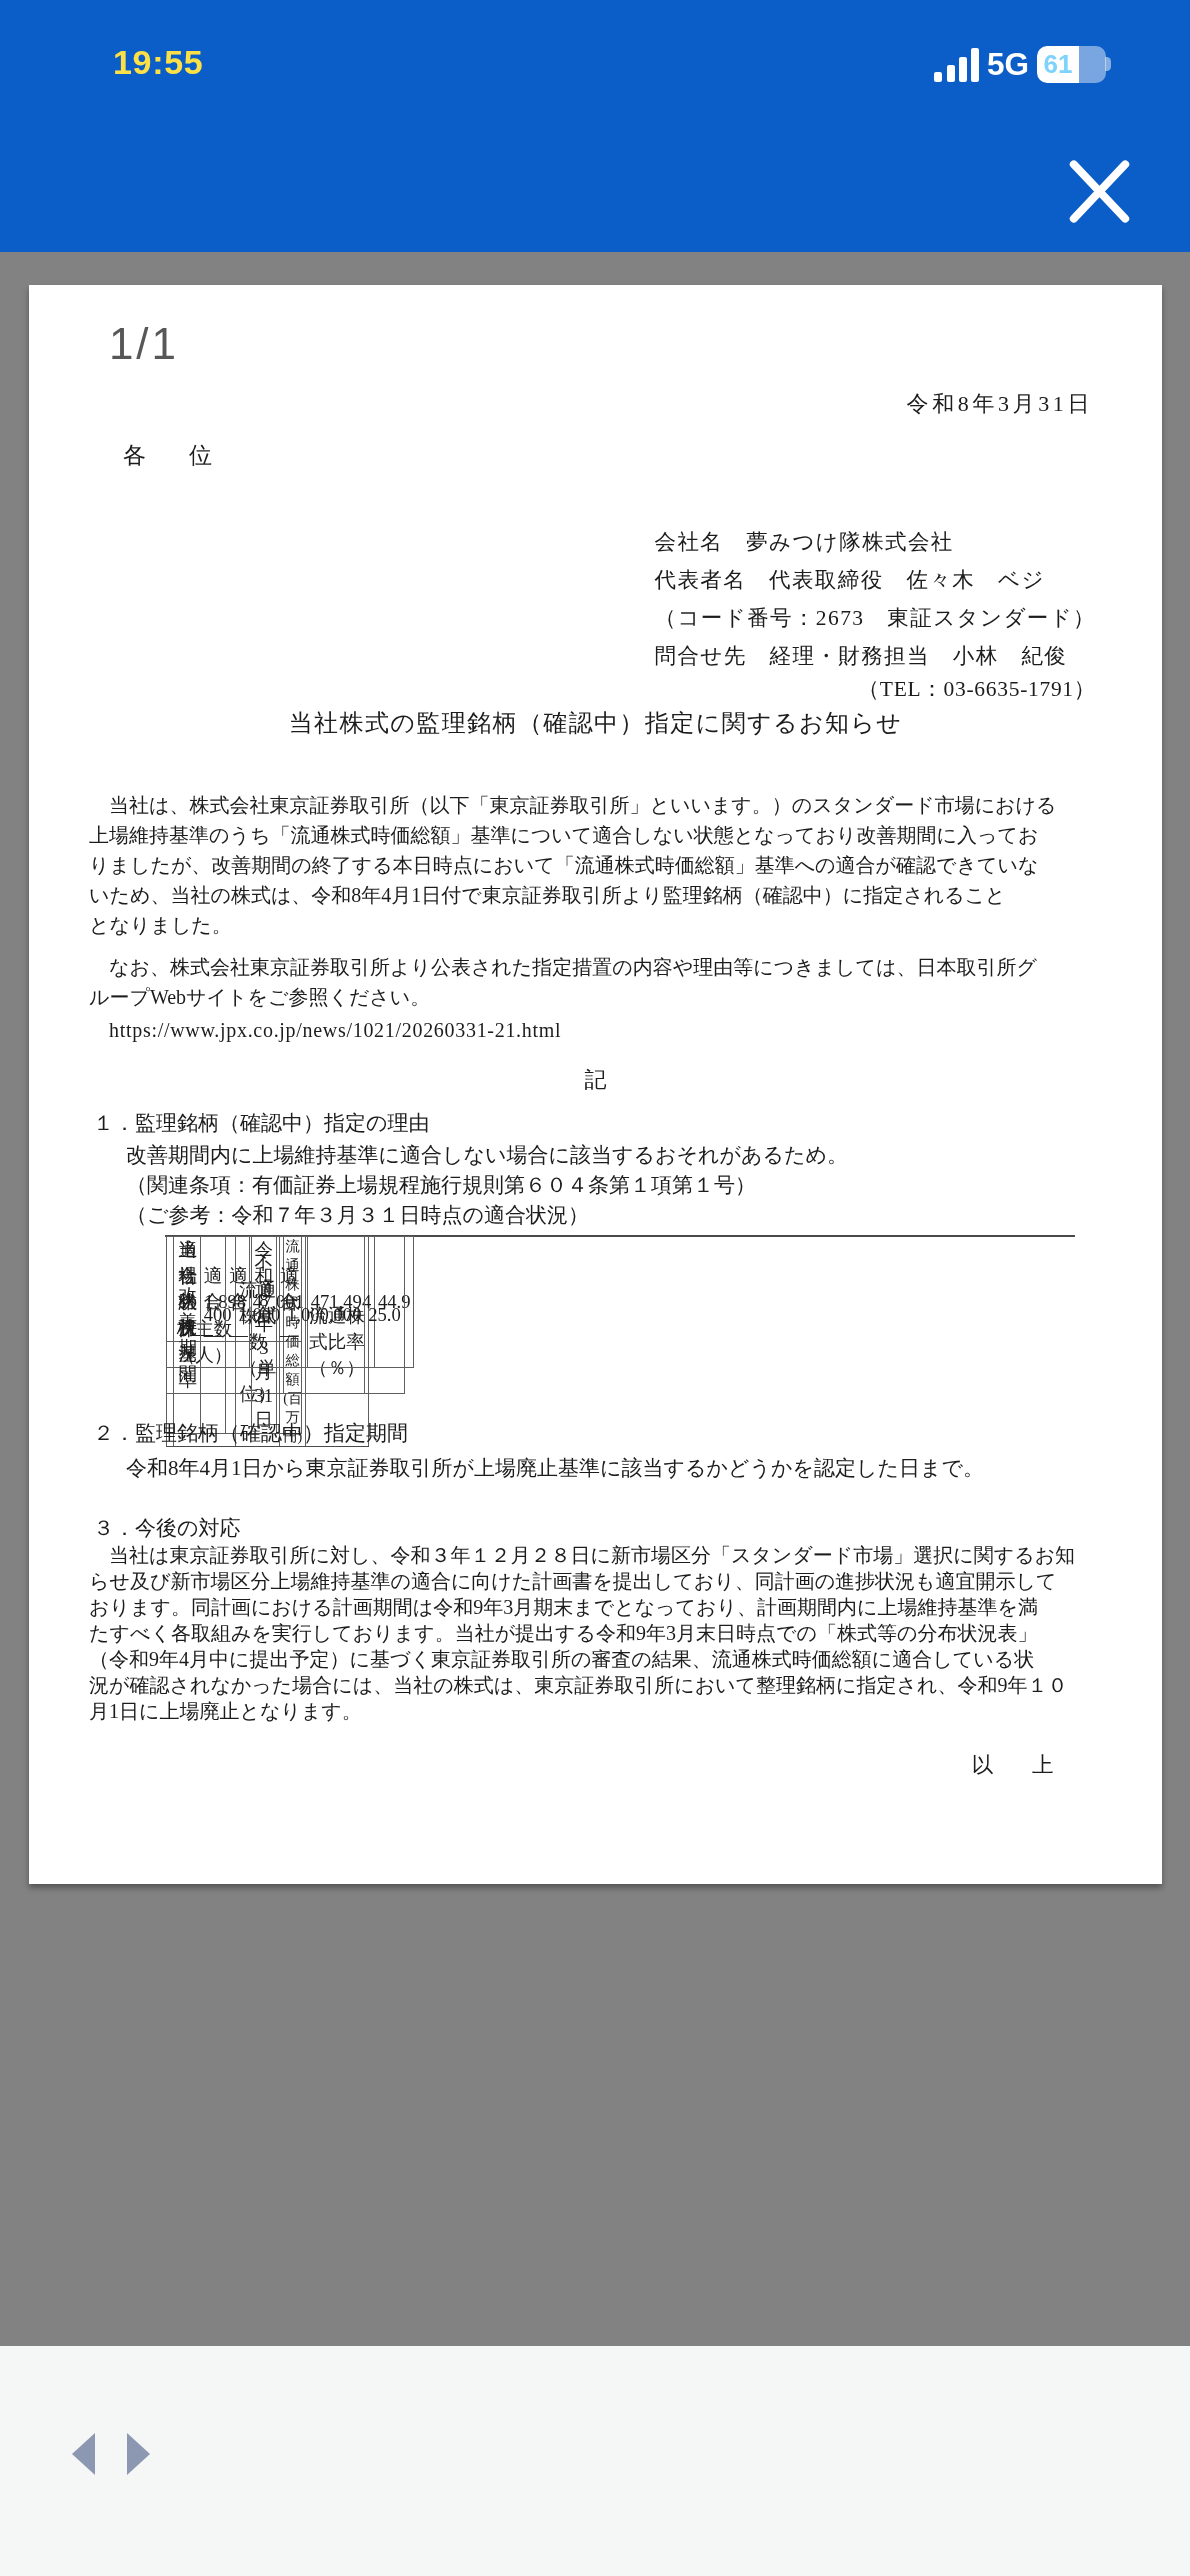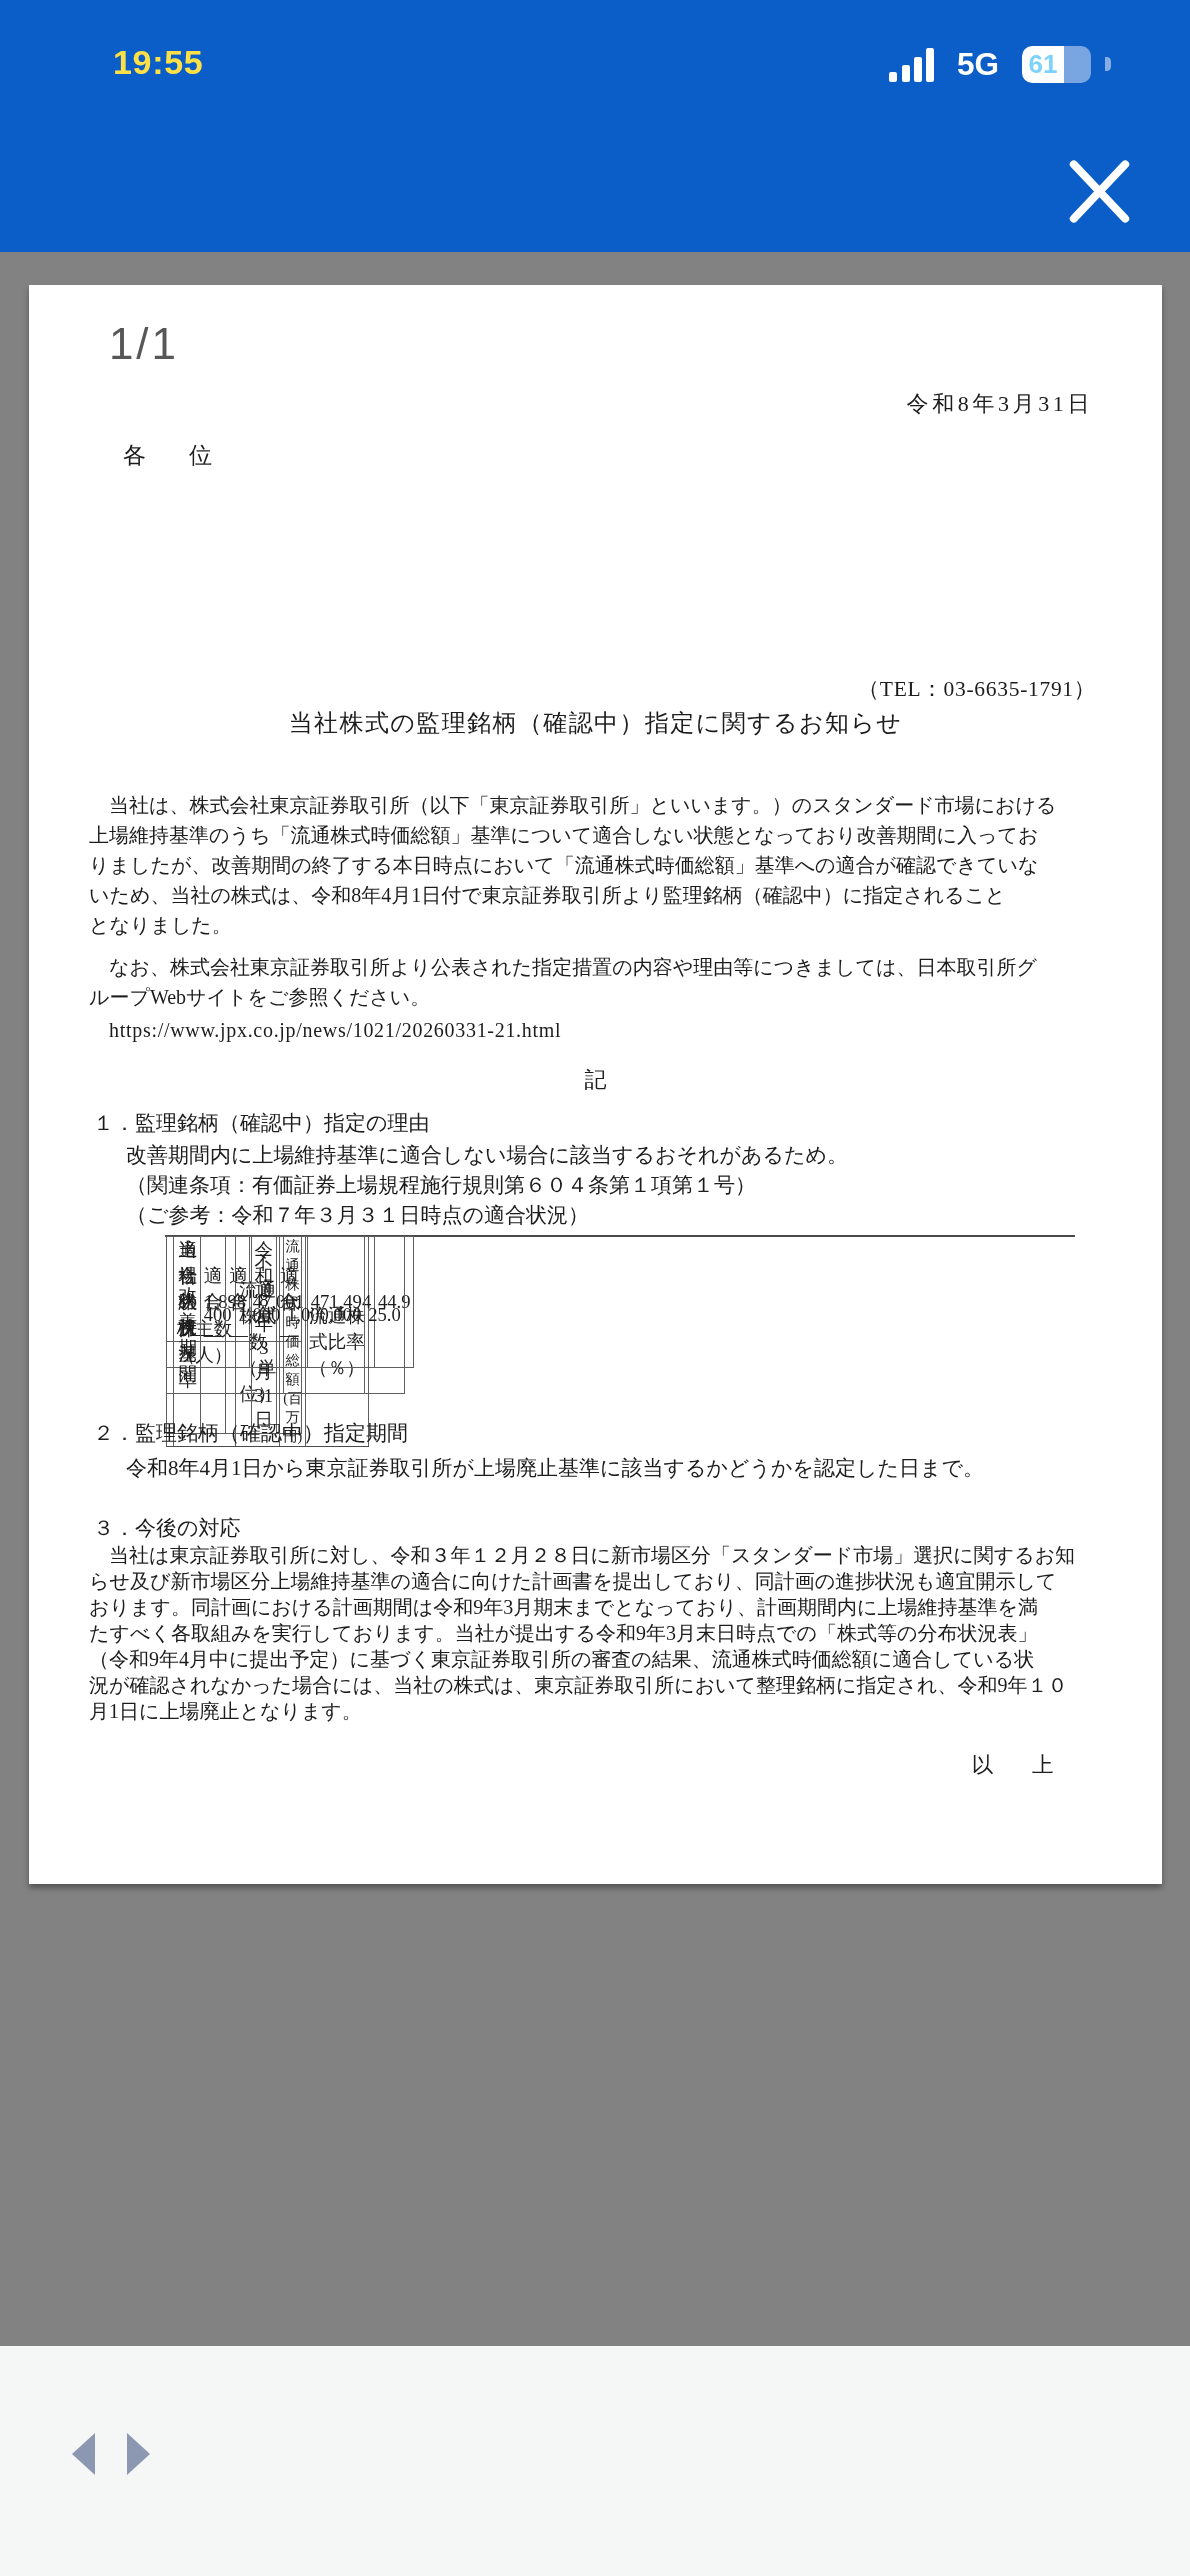--- a/index.html
+++ b/index.html
@@ -4,21 +4,21 @@
 <style>
   html,body{margin:0;padding:0;}
   body{
     width:1191px;height:2576px;position:relative;overflow:hidden;
     background:#828282;
     font-family:"Liberation Sans","DejaVu Sans",sans-serif;
   }
   
   .hdr{position:absolute;left:0;top:0;width:1191px;height:252px;background:#0b5ec7;}
   .time{position:absolute;left:113px;top:43px;color:#fde047;font-size:34px;font-weight:700;letter-spacing:0.7px;}
-  .statusR{position:absolute;right:80px;top:42px;display:flex;align-items:center;gap:23px;height:44px;}
+  .statusR{position:absolute;right:80px;top:42px;display:flex;align-items:center;gap:8px;height:44px;}
   .sig{display:flex;align-items:flex-end;gap:4.3px;height:40px;padding-bottom:4.3px;}
   .sig i{display:block;width:7.9px;background:#fff;border-radius:2.1px;}
   .s1{height:10px}.s2{height:17px}.s3{height:25px}.s4{height:34px}
   .netlbl{color:#fff;font-size:31.5px;font-weight:600;}
   .batt{position:relative;width:69px;height:37px;border-radius:10px;background:rgba(255,255,255,.45);overflow:hidden;}
   .batt .fill{position:absolute;left:0;top:0;bottom:0;width:61%;background:#ffffff;border-radius:10px 0 0 10px;}
   .batt .pct{position:absolute;left:0;top:0;width:61%;height:100%;display:flex;align-items:center;justify-content:center;
     color:#7dd3fc;font-size:26px;font-weight:700;}
   .nub{width:5.7px;height:14.3px;background:rgba(255,255,255,.5);border-radius:0 4.3px 4.3px 0;margin-left:-8.6px;}
   .closeBtn{position:absolute;left:1058px;top:150px;width:83px;height:83px;border:none;background:transparent;cursor:pointer;padding:0;}
@@ -91,20 +91,24 @@
       <line x1="22" y1="20" x2="94" y2="96" stroke="#ffffff" stroke-width="11" stroke-linecap="round"></line>
       <line x1="94" y1="20" x2="22" y2="96" stroke="#ffffff" stroke-width="11" stroke-linecap="round"></line>
     </svg>
   </button>
 </div>
 
 <div class="page">
   <span class="pageNum">1/1</span>
   <span class="docDate">令和8年3月31日</span>
   <span class="salut">各　位</span>
+  <div class="coBlock ml">会社名　夢みつけ隊株式会社
+代表者名　代表取締役　佐々木　ベジ
+（コード番号：2673　東証スタンダード）
+問合せ先　経理・財務担当　小林　紀俊</div>
   <span class="coTel">（TEL：03-6635-1791）</span>
   <div class="docTitle">当社株式の監理銘柄（確認中）指定に関するお知らせ</div>
 
   <div class="para p1 ml">　当社は、株式会社東京証券取引所（以下「東京証券取引所」といいます。）のスタンダード市場における
 上場維持基準のうち「流通株式時価総額」基準について適合しない状態となっており改善期間に入ってお
 りましたが、改善期間の終了する本日時点において「流通株式時価総額」基準への適合が確認できていな
 いため、当社の株式は、令和8年4月1日付で東京証券取引所より監理銘柄（確認中）に指定されること
 となりました。</div>
   <div class="para p2 ml">　なお、株式会社東京証券取引所より公表された指定措置の内容や理由等につきましては、日本取引所グ
 ループWebサイトをご参照ください。</div>

